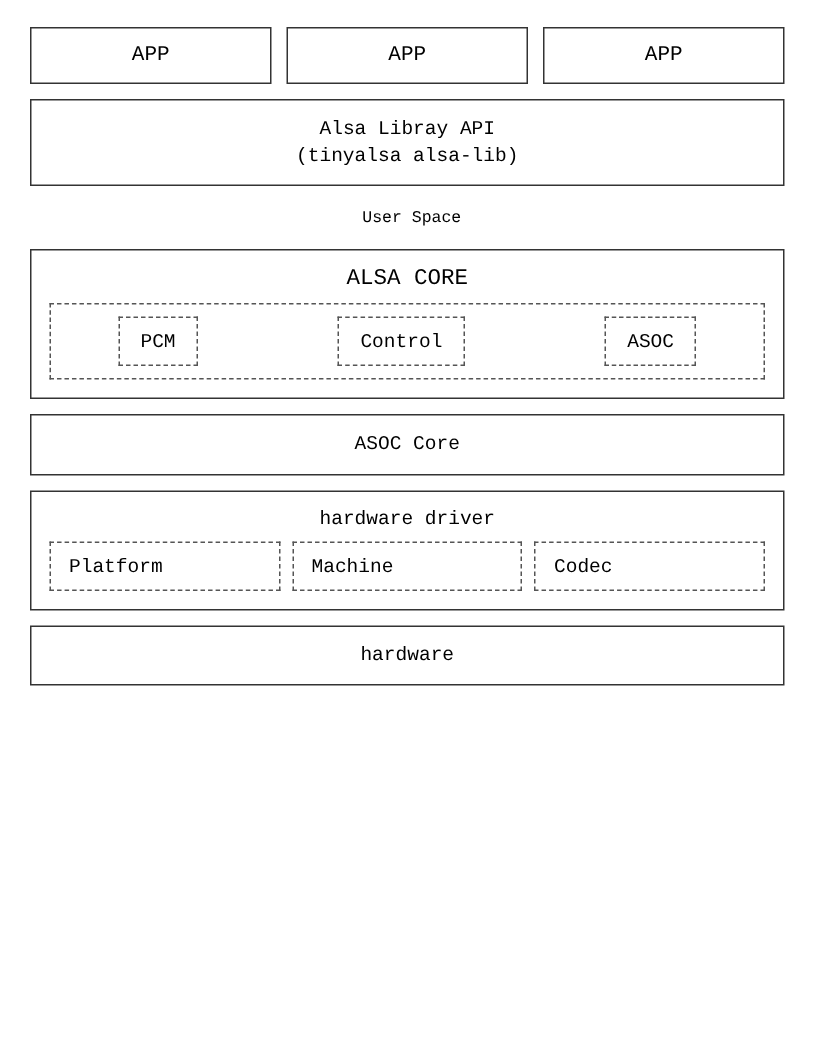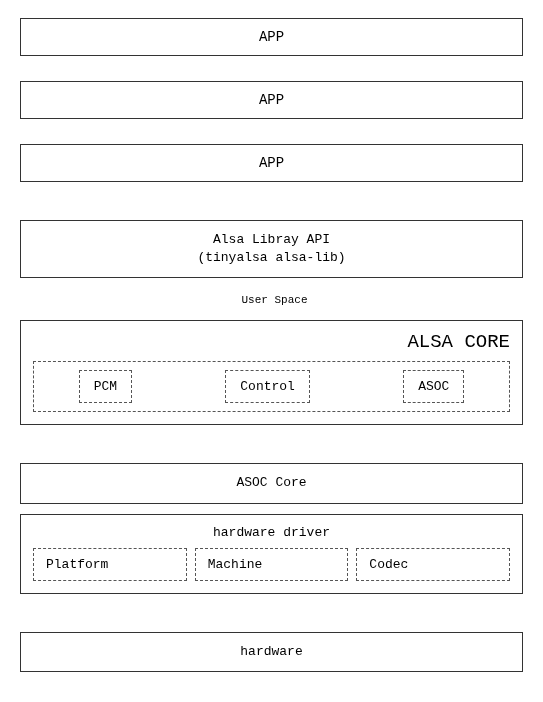--- a/index.html
+++ b/index.html
@@ -22,42 +22,41 @@
       margin: 0 auto;
       display: flex;
       flex-direction: column;
       gap: 10px;
       padding: 8px 0;
     }
 
     
     .app-row {
       display: flex;
-      flex-direction: column;
+      flex-direction: row;
       justify-content: space-between;
-      gap: 25px;
+      gap: 10px;
     }
 
     .app-box {
       border: 1px solid #333;
       flex: 1;
       text-align: center;
       padding: 10px 5px;
       font-size: 14px;
     }
 
     
     .wide-box {
       border: 1px solid #333;
       width: 100%;
       text-align: center;
       padding: 10px 5px;
       font-size: 13px;
       line-height: 1.4;
-      margin-top: 28px;
     }
 
     
     .label-row {
       display: flex;
       flex-direction: column;
       align-items: center;
       position: relative;
       margin: 4px 0;
     }
@@ -75,22 +74,22 @@
     }
 
     
     .outer-box {
       border: 1px solid #333;
       padding: 10px 12px 12px 12px;
       position: relative;
     }
 
     .outer-box-title {
-      text-align: right;
-      font-size: 19px;
+      text-align: center;
+      font-size: 15px;
       margin-bottom: 8px;
     }
 
     .inner-dashed-row {
       display: flex;
       flex-direction: row;
       gap: 20px;
       border: 1px dashed #555;
       padding: 8px;
       justify-content: space-around;

